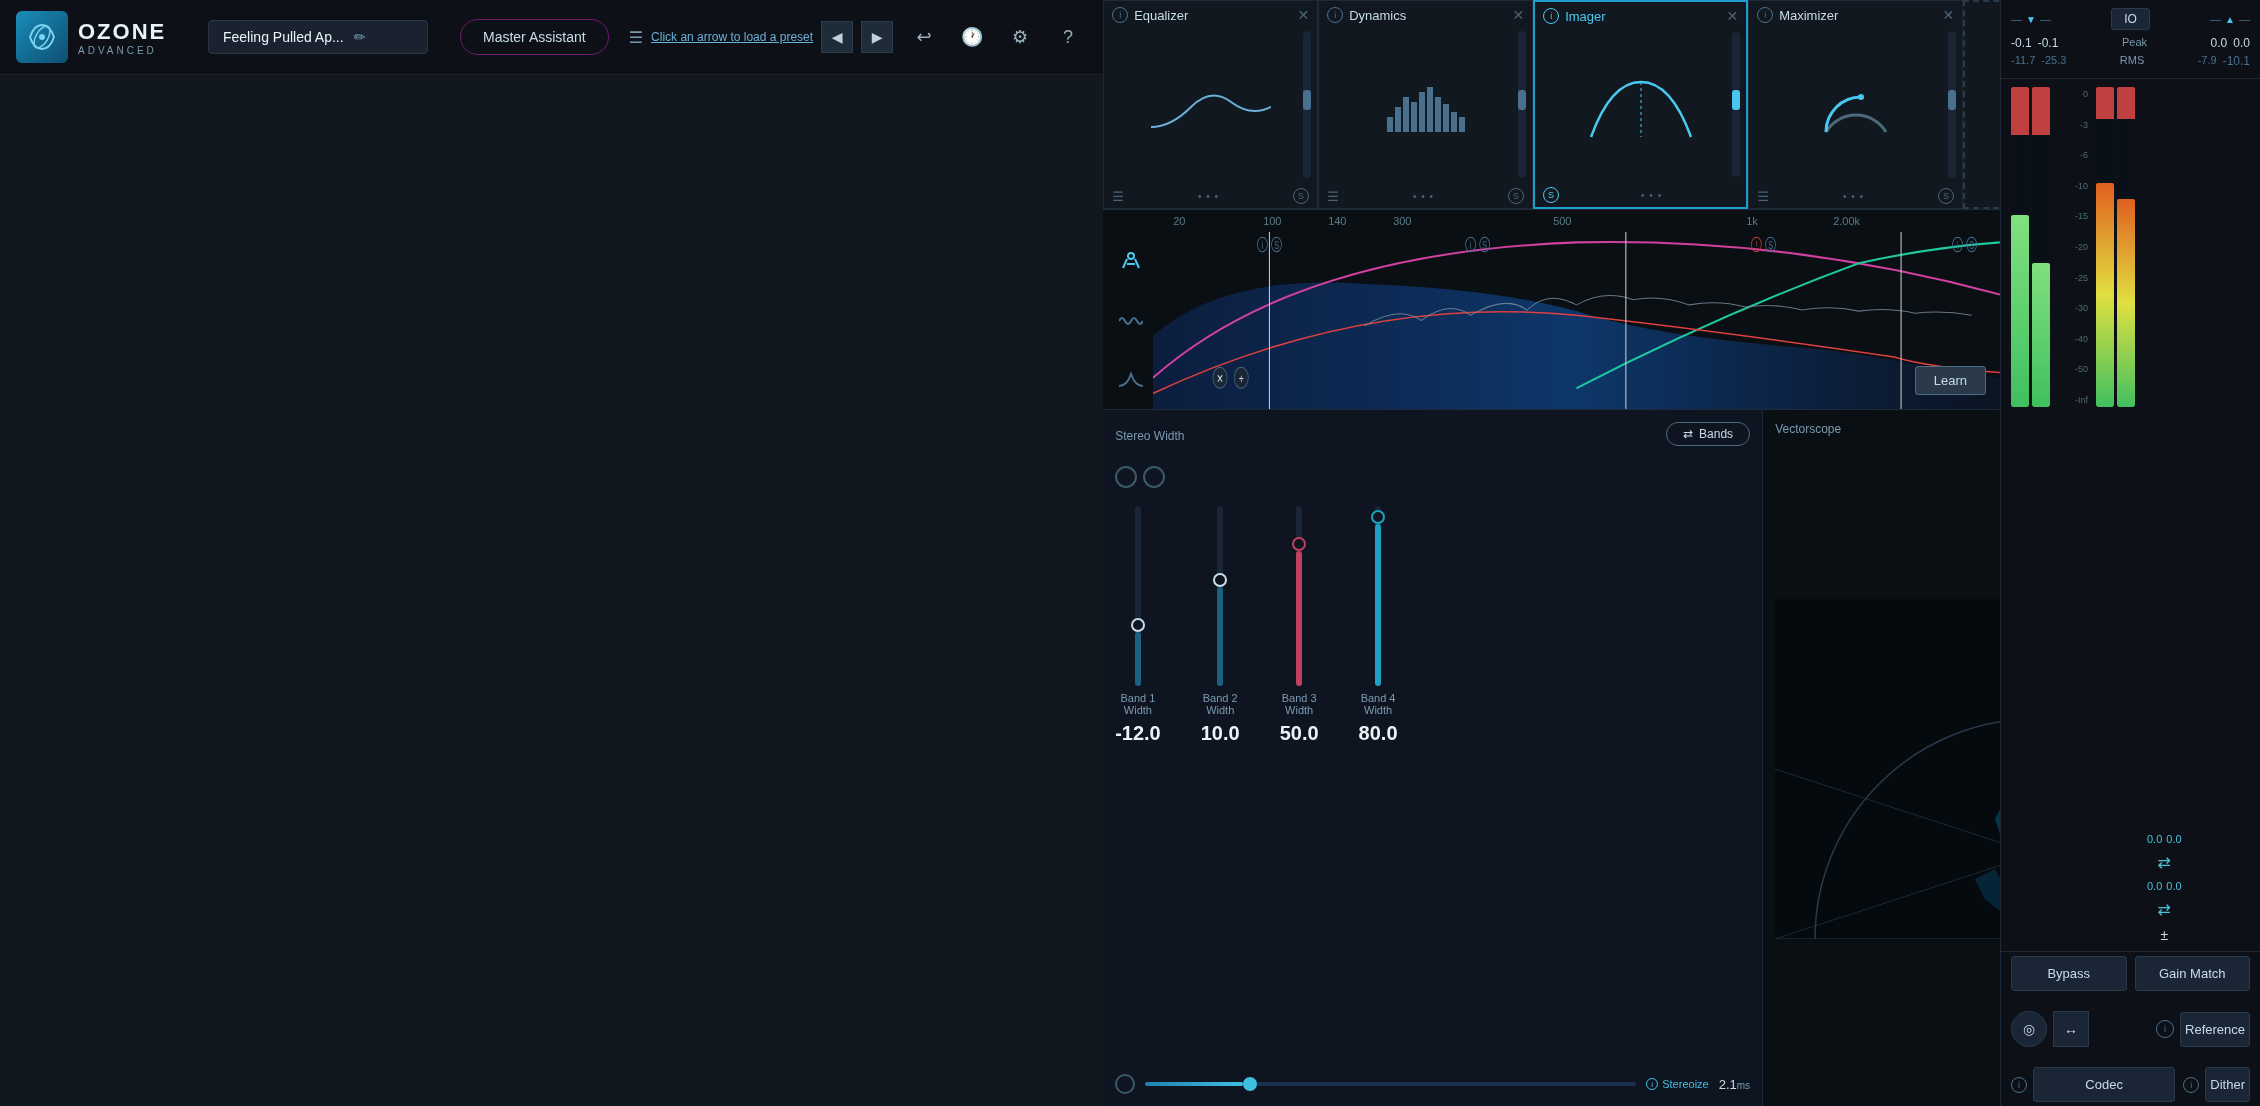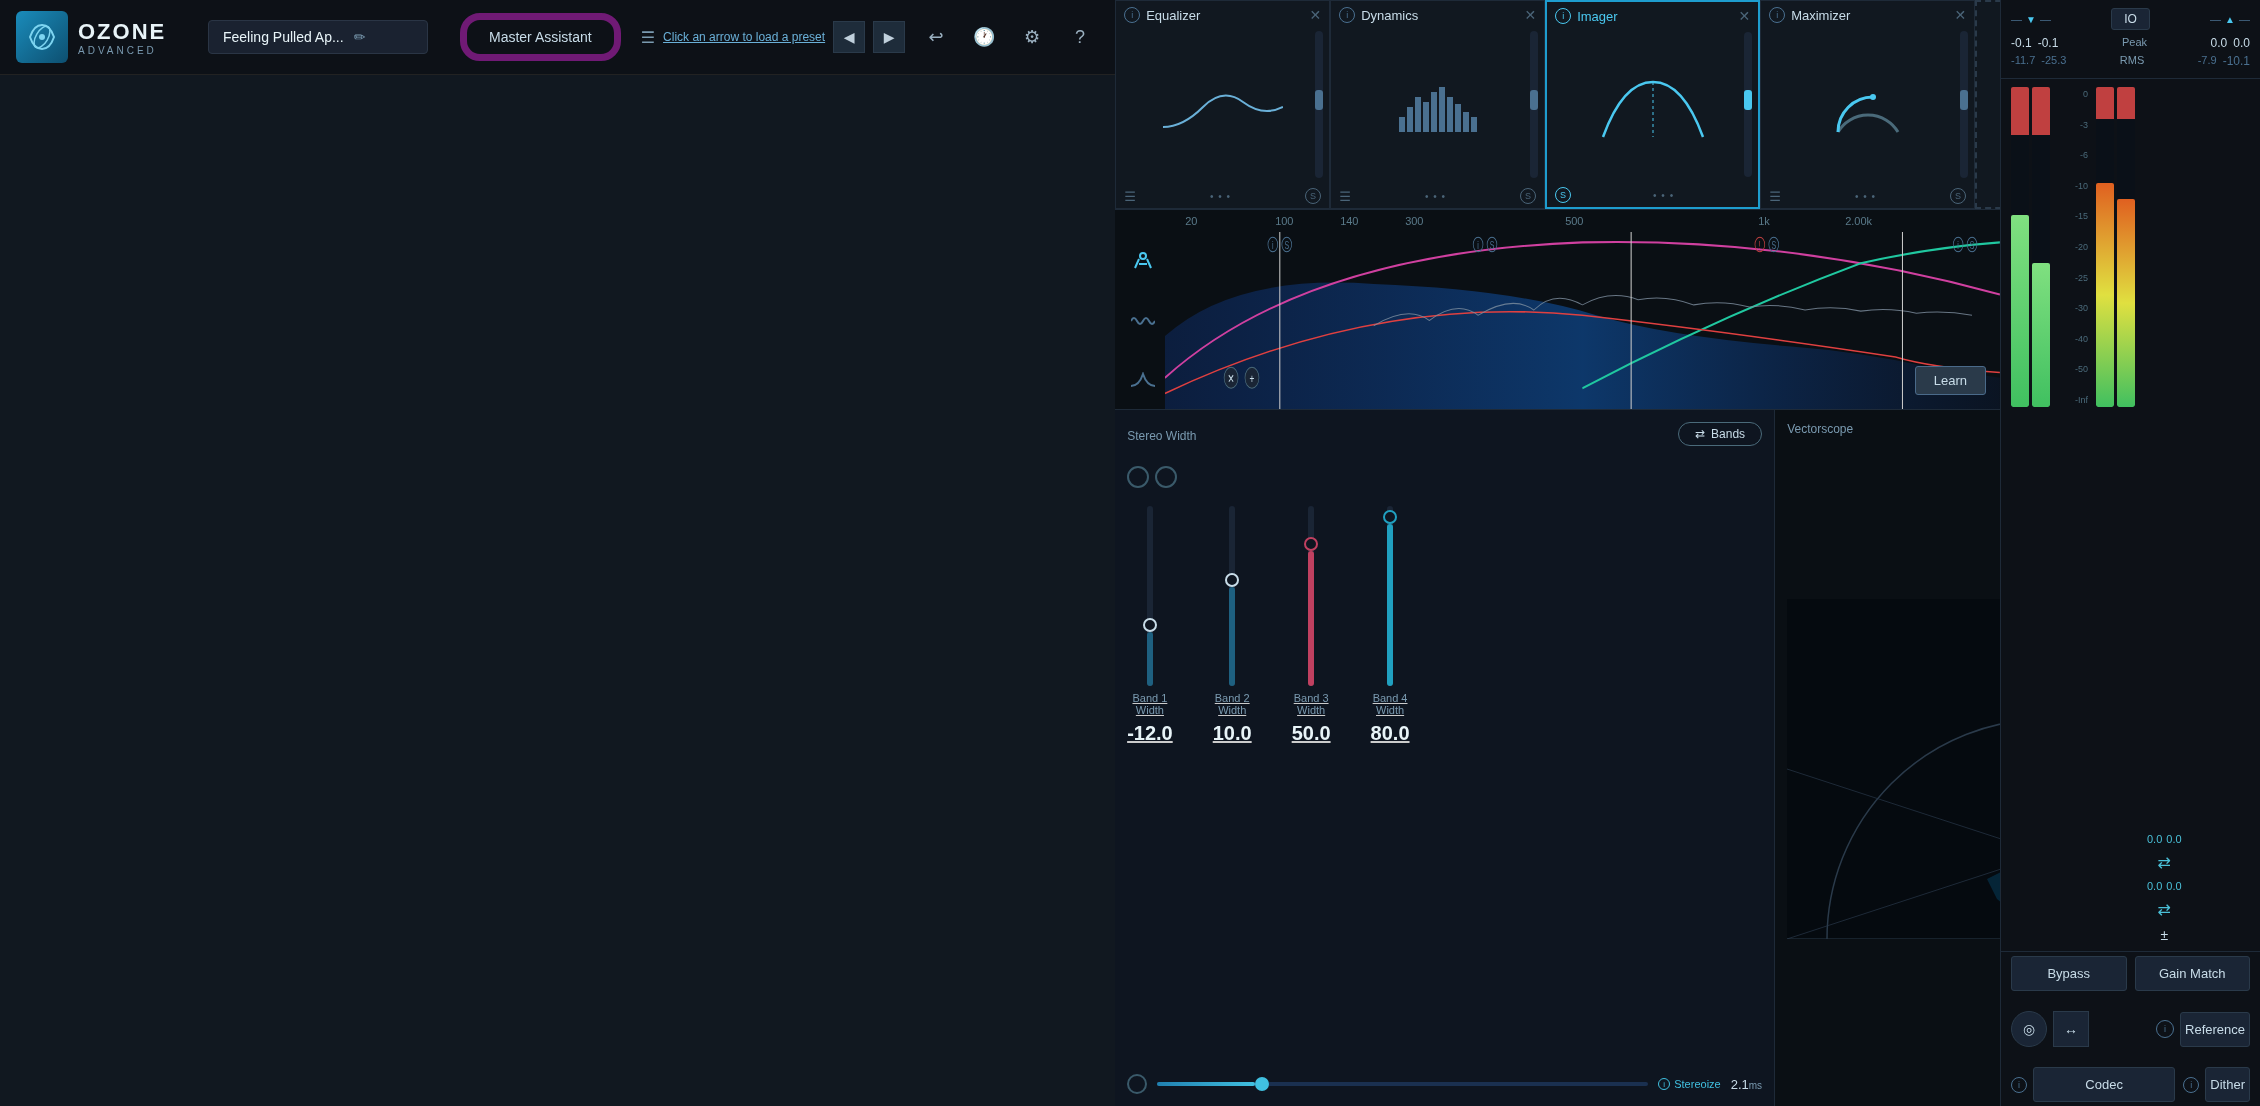--- a/index.html
+++ b/index.html
@@ -78,21 +78,21 @@
       min-width: 220px;
     }
     .preset-name {
       color: #e8f4f8;
       font-size: 14px;
     }
     .pencil-icon { color: #7a9ab0; font-size: 14px; }
 
     .master-assistant-btn {
       background: transparent;
-      border: 7px solid #701a75;
+      border: 1px solid #701a75;
       color: #c8dce8;
       padding: 9px 22px;
       border-radius: 20px;
       font-size: 14px;
       cursor: pointer;
       margin-left: 20px;
     }
 
     .preset-nav {
       display: flex;
@@ -381,21 +381,20 @@
       margin-bottom: 12px;
     }
 
     .width-faders {
       display: flex;
       flex-direction: row;
       gap: 40px;
       flex: 1;
       align-items: flex-start;
       padding-top: 10px;
-      text-decoration: underline;
     }
 
     .lr-circles {
       display: flex;
       gap: 6px;
       margin-bottom: 8px;
     }
     .lr-circle {
       width: 22px; height: 22px;
       border: 2px solid #3a5a6a;

